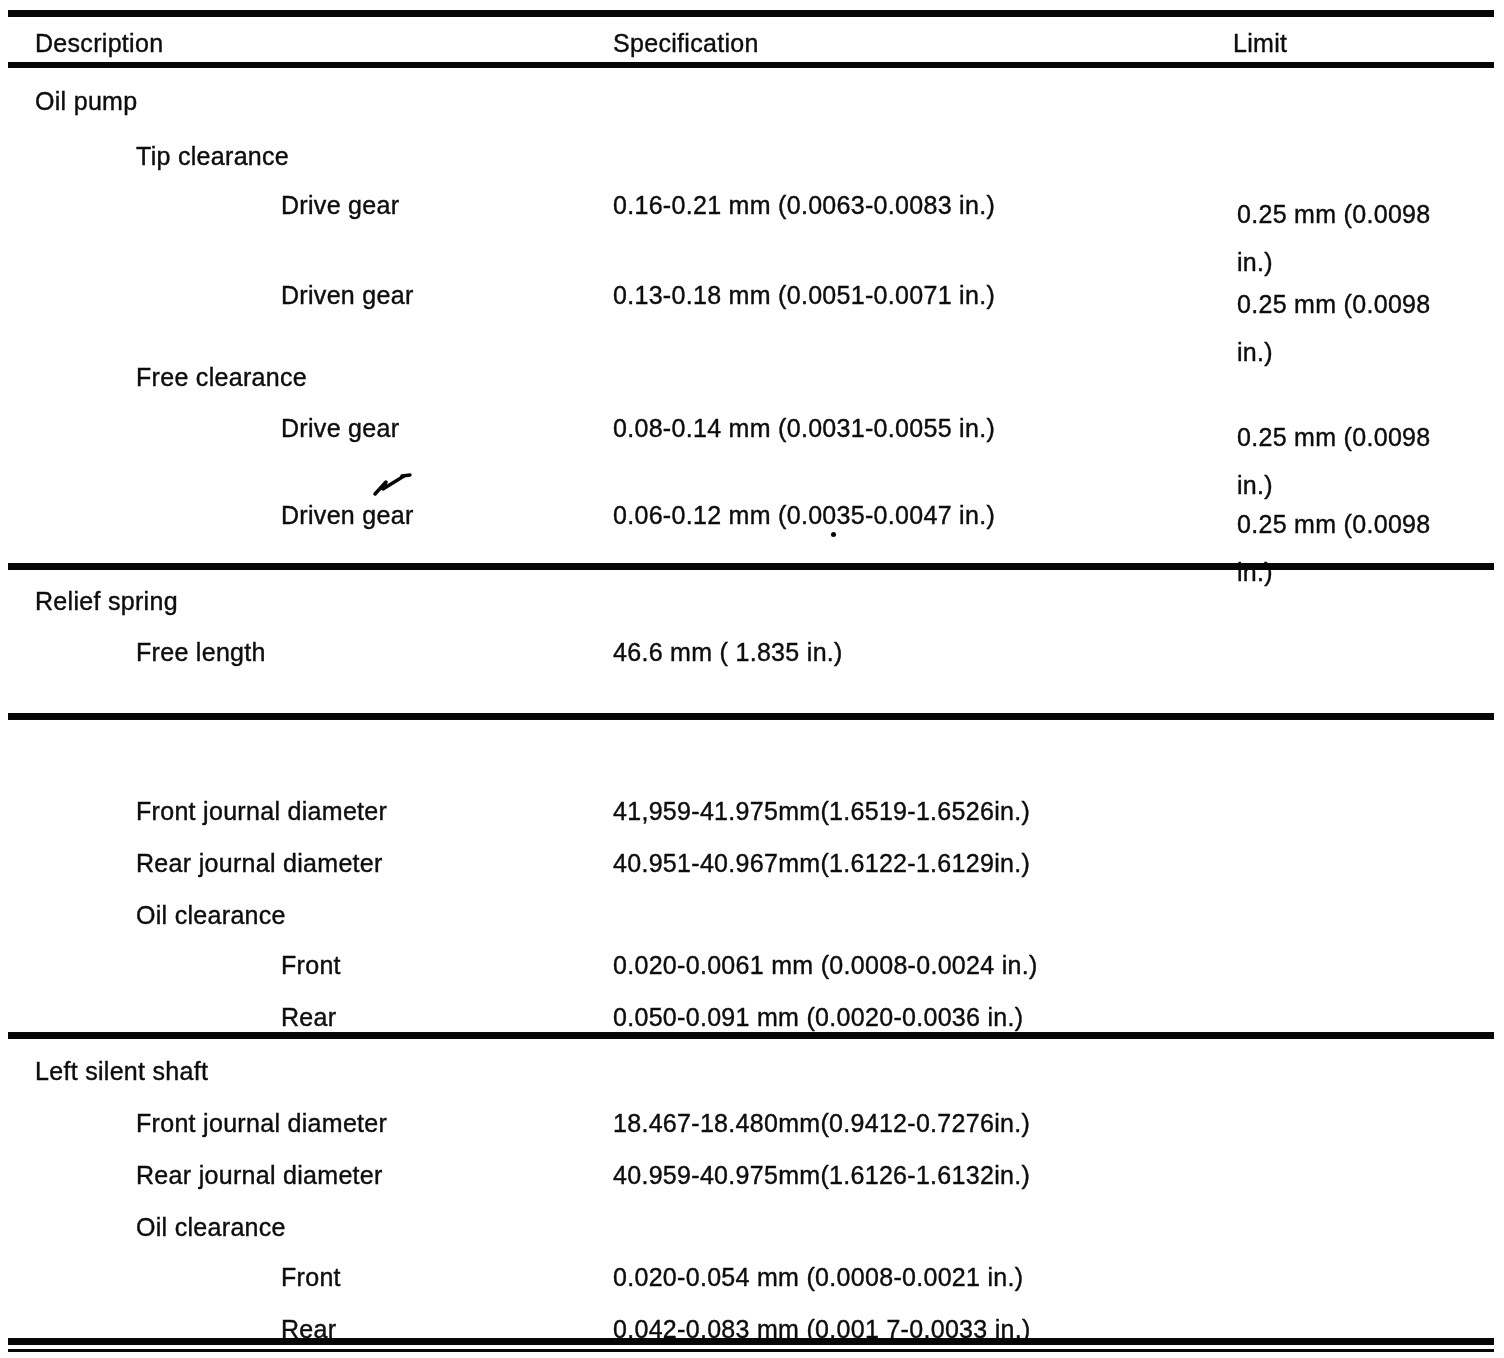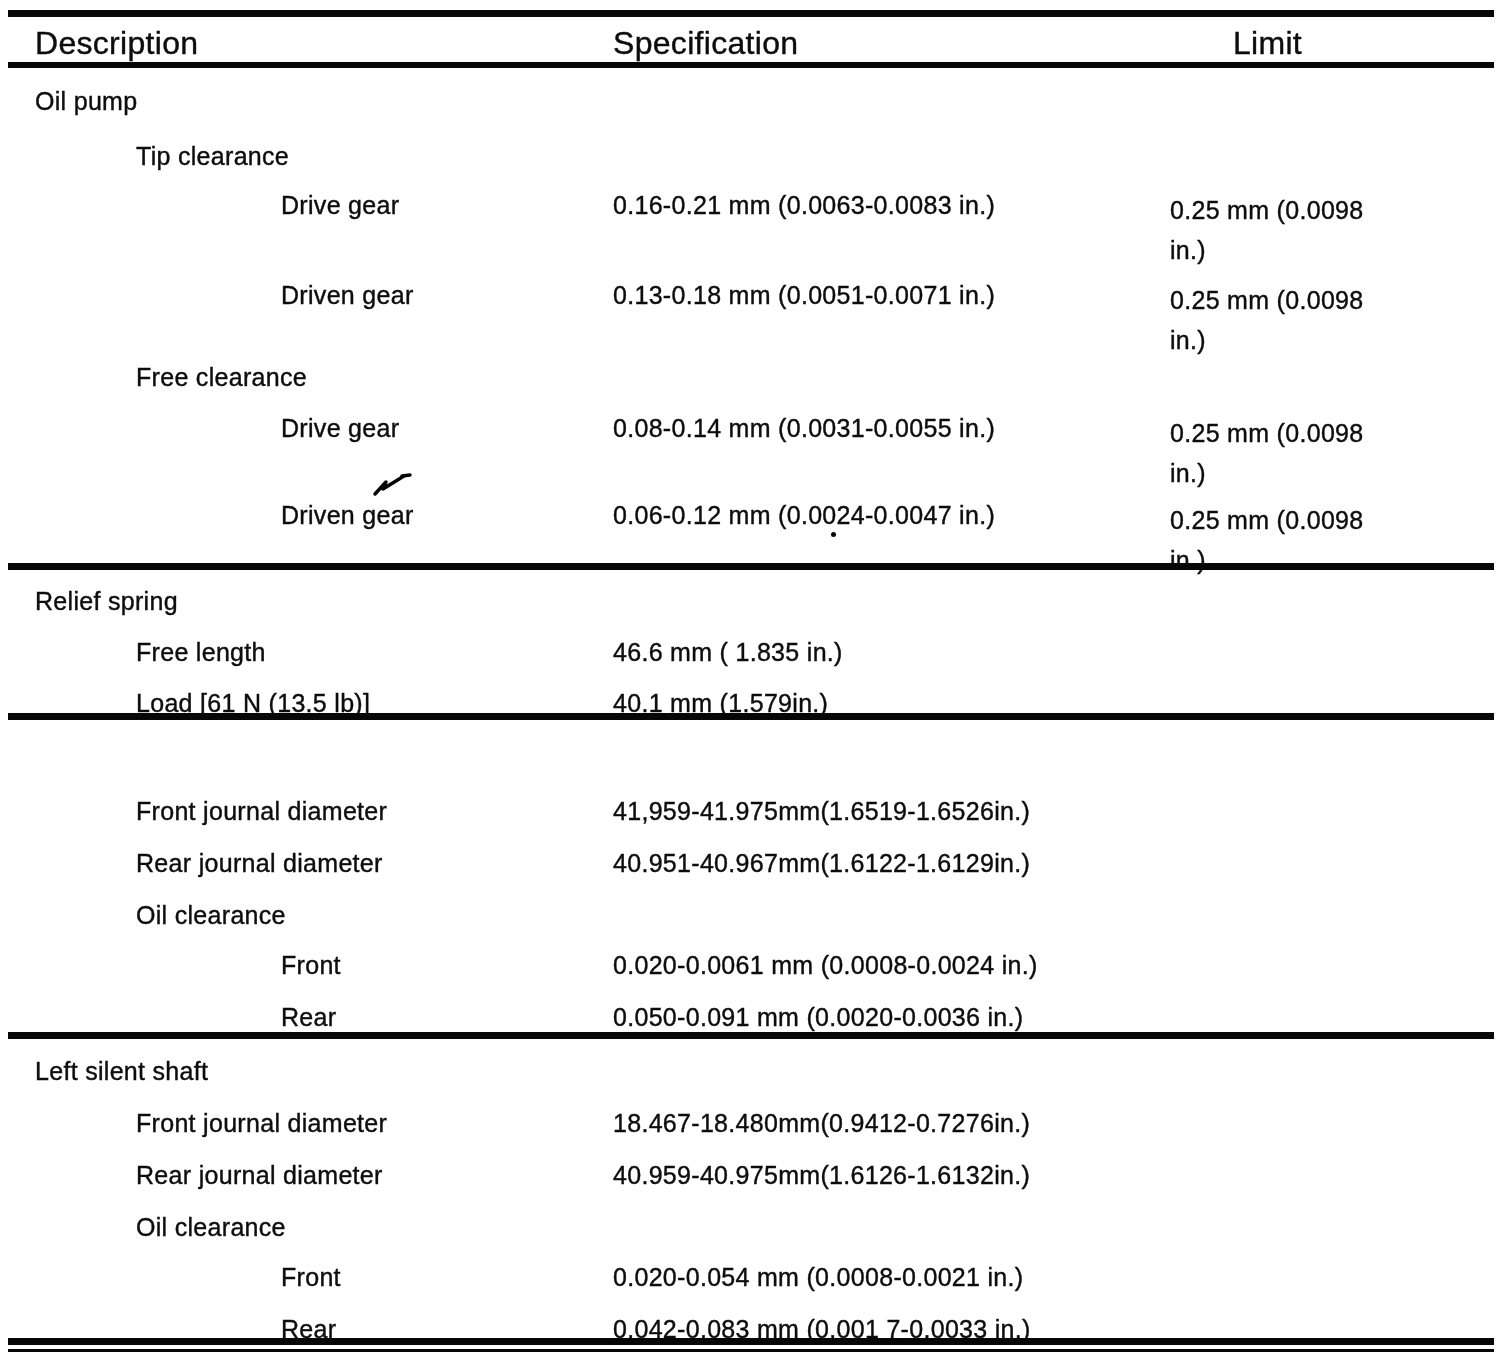--- a/index.html
+++ b/index.html
@@ -39,26 +39,26 @@
     letter-spacing: 0.3px;
     white-space: nowrap;
     font-weight: 500;
     -webkit-text-stroke: 0.4px #0d0d0d;
   }
   .desc.ind0 { left: 35px; }
   .desc.ind1 { left: 136px; }
   .desc.ind2 { left: 281px; }
   .spec { left: 613px; text-align: right; }
   .limit {
-    left: 1170px;
+    left: 1237px;
     width: 205px;
     white-space: normal;
-    line-height: 40px;
-  }
-  .header-cell { font-size: 32px; }
+    line-height: 48px;
+  }
+  .header-cell { font-size: 25px; }
   .h-desc { left: 35px; }
   .h-spec { left: 613px; }
   .h-limit { left: 1233px; }
   .artifact-dot {
     position: absolute;
     width: 5px;
     height: 5px;
     border-radius: 50%;
     background: #070707;
   }
@@ -110,21 +110,21 @@
   </div>
 
   <div class="row" style="top:413px">
     <span class="cell desc ind2">Drive gear</span>
     <span class="cell spec">0.08-0.14 mm (0.0031-0.0055 in.)</span>
     <span class="cell limit">0.25 mm (0.0098 in.)</span>
   </div>
 
   <div class="row" style="top:500px">
     <span class="cell desc ind2">Driven gear</span>
-    <span class="cell spec">0.06-0.12 mm (0.0024-0.0047 in.)</span>
+    <span class="cell spec">0.06-0.12 mm (0.0035-0.0047 in.)</span>
     <span class="cell limit">0.25 mm (0.0098 in.)</span>
   </div>
 
   <svg class="pen-mark" viewBox="0 0 42 26">
     <polyline points="3,22 14,10 11,17 32,4" fill="none" stroke="#070707" stroke-width="3.5" stroke-linecap="round" stroke-linejoin="round"></polyline>
     <line x1="30" y1="4" x2="38" y2="3" stroke="#070707" stroke-width="3.5" stroke-linecap="round"></line>
   </svg>
 
   <div class="artifact-dot" style="left:831px; top:532px;"></div>
 
@@ -132,24 +132,20 @@
 
   <div class="row" style="top:586px">
     <span class="cell desc ind0">Relief spring</span>
   </div>
 
   <div class="row" style="top:637px">
     <span class="cell desc ind1">Free length</span>
     <span class="cell spec">46.6 mm ( 1.835 in.)</span>
   </div>
 
-  <div class="row" style="top:688px">
-    <span class="cell desc ind1">Load [61 N (13.5 lb)]</span>
-    <span class="cell spec">40.1 mm (1.579in.)</span>
-  </div>
 
   <div class="rule thick" style="top:713px"></div>
 
 
   <div class="row" style="top:796px">
     <span class="cell desc ind1">Front journal diameter</span>
     <span class="cell spec">41,959-41.975mm(1.6519-1.6526in.)</span>
   </div>
 
   <div class="row" style="top:848px">

